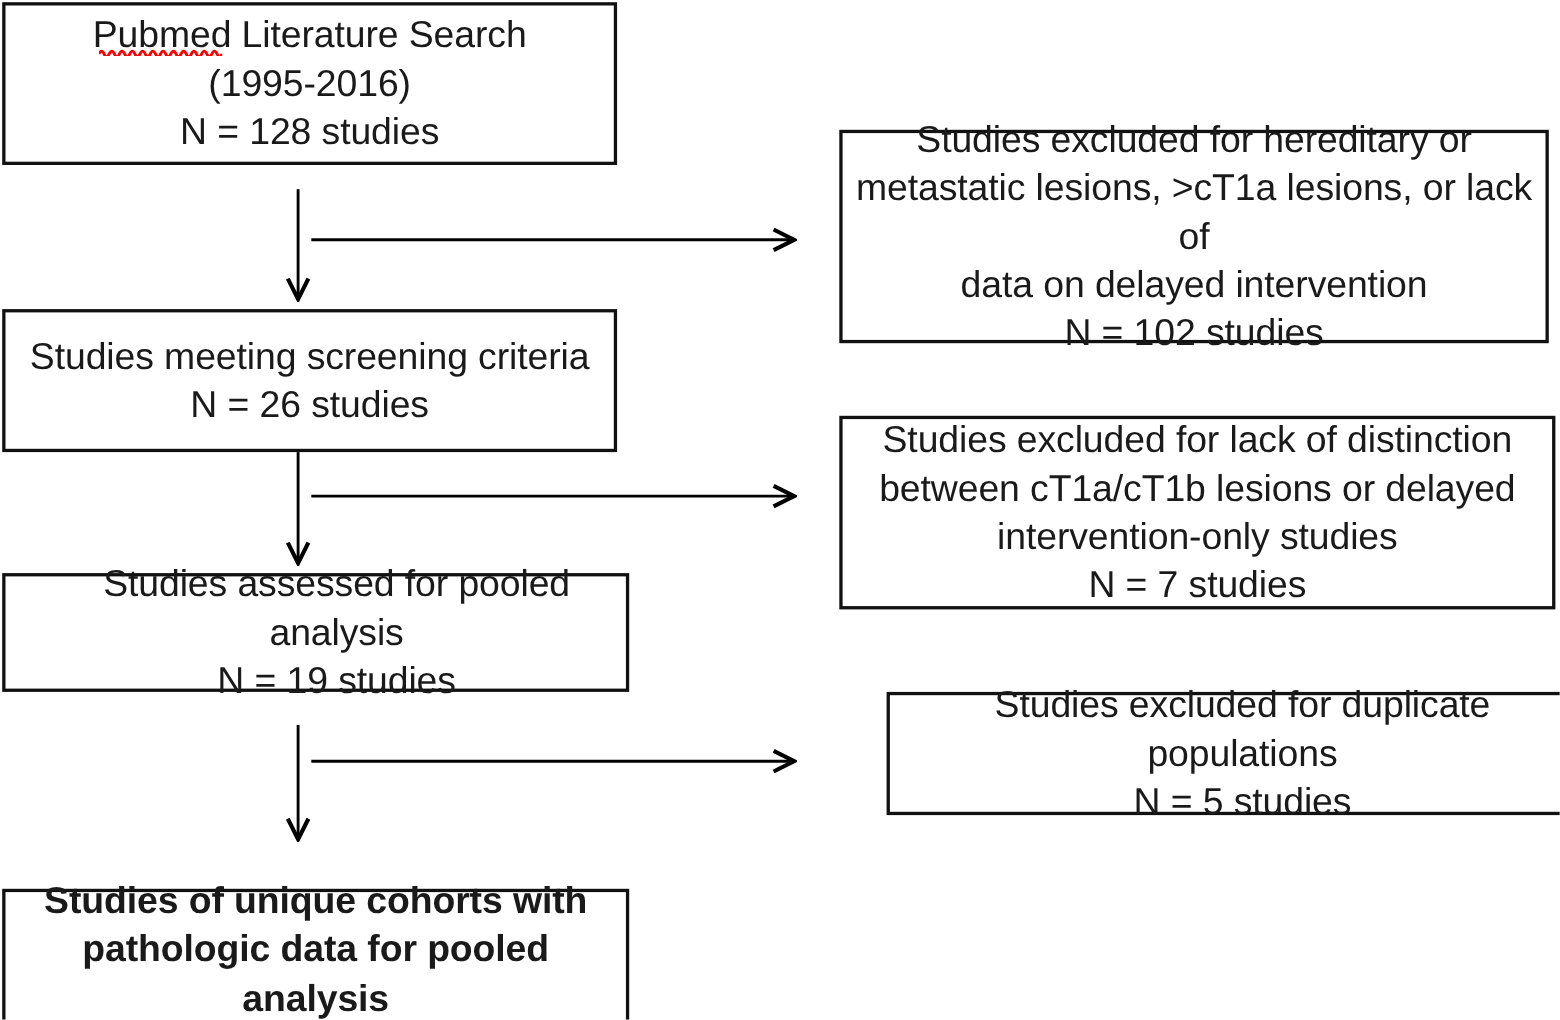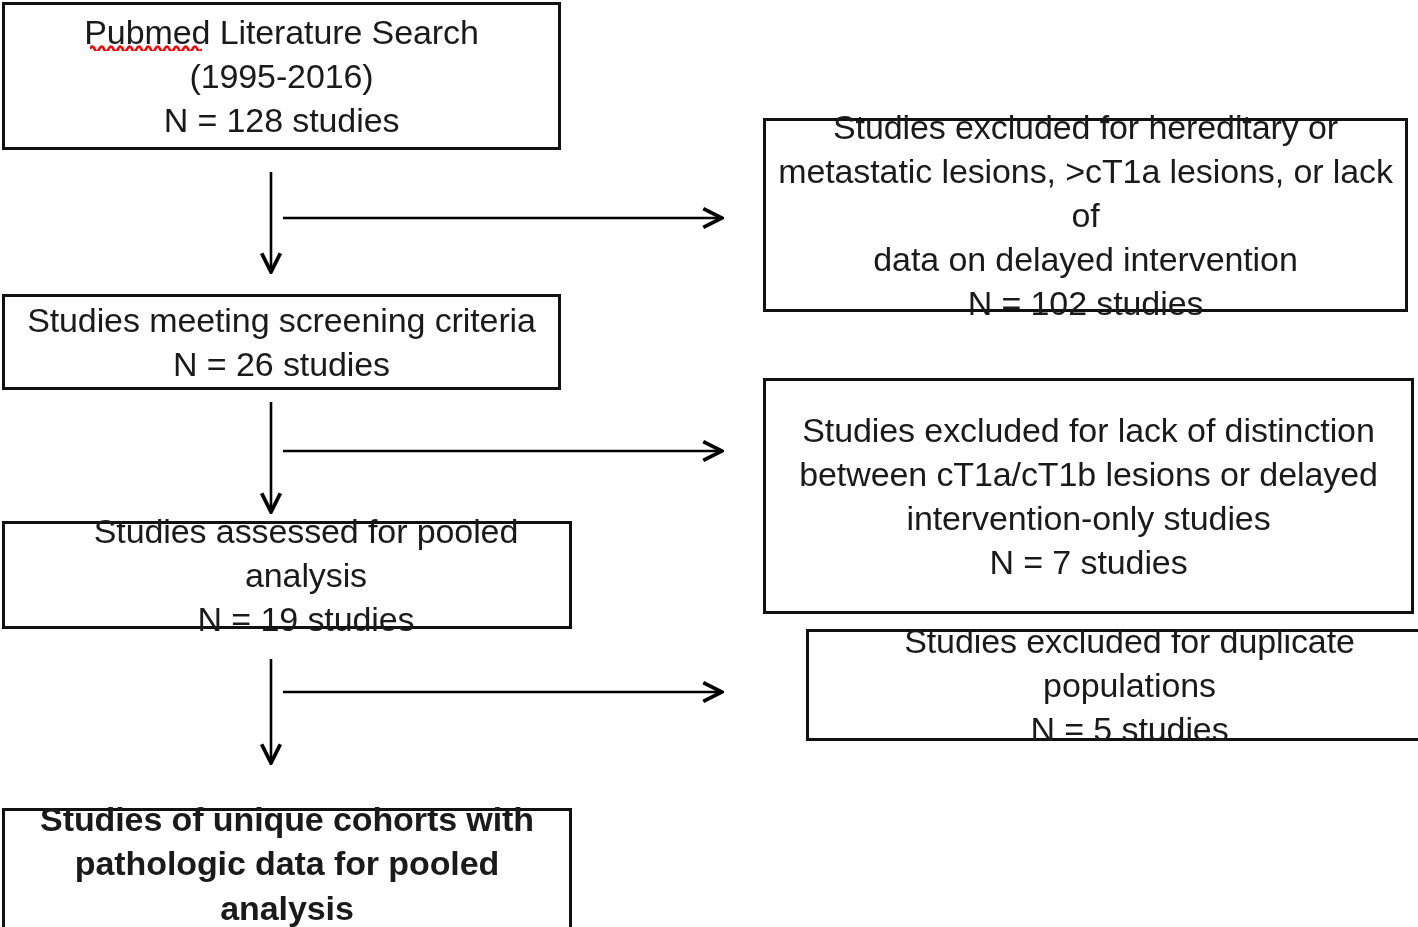--- a/index.html
+++ b/index.html
@@ -36,26 +36,26 @@
   .node .txt {
     display: block;
     width: 100%;
     white-space: pre-line;
   }
   .node.bold {
     font-weight: bold;
   }
   
   #node-search   { left: 2px;   top: 2px;   width: 559px; height: 148px; }
-  #node-screen   { left: 2px;   top: 281px; width: 559px; height: 96px; margin-top: 13px; }
+  #node-screen   { left: 2px;   top: 281px; width: 559px; height: 130px; }
   #node-pooled   { left: 2px;   top: 521px; width: 570px; height: 108px; padding-left: 48px; }
   #node-final    { left: 2px;   top: 772px; width: 570px; height: 155px; margin-top: 36px; }
   
   #node-excl1    { left: 763px; top: 92px;  width: 645px; height: 194px; margin-top: 26px; }
-  #node-excl2    { left: 763px; top: 378px; width: 651px; height: 236px; text-align: center; }
+  #node-excl2    { left: 763px; top: 378px; width: 651px; height: 176px; text-align: center; }
   #node-excl3    { left: 806px; top: 629px; width: 647px; height: 112px; }
 
   .arrow-layer {
     position: absolute;
     left: 0; top: 0;
     width: 1418px;
     height: 927px;
     pointer-events: none;
   }
   .squiggle {

